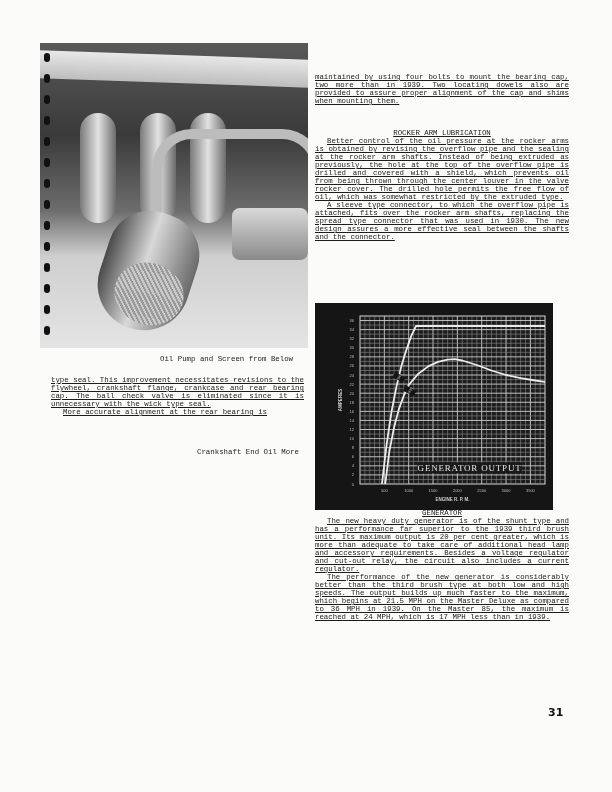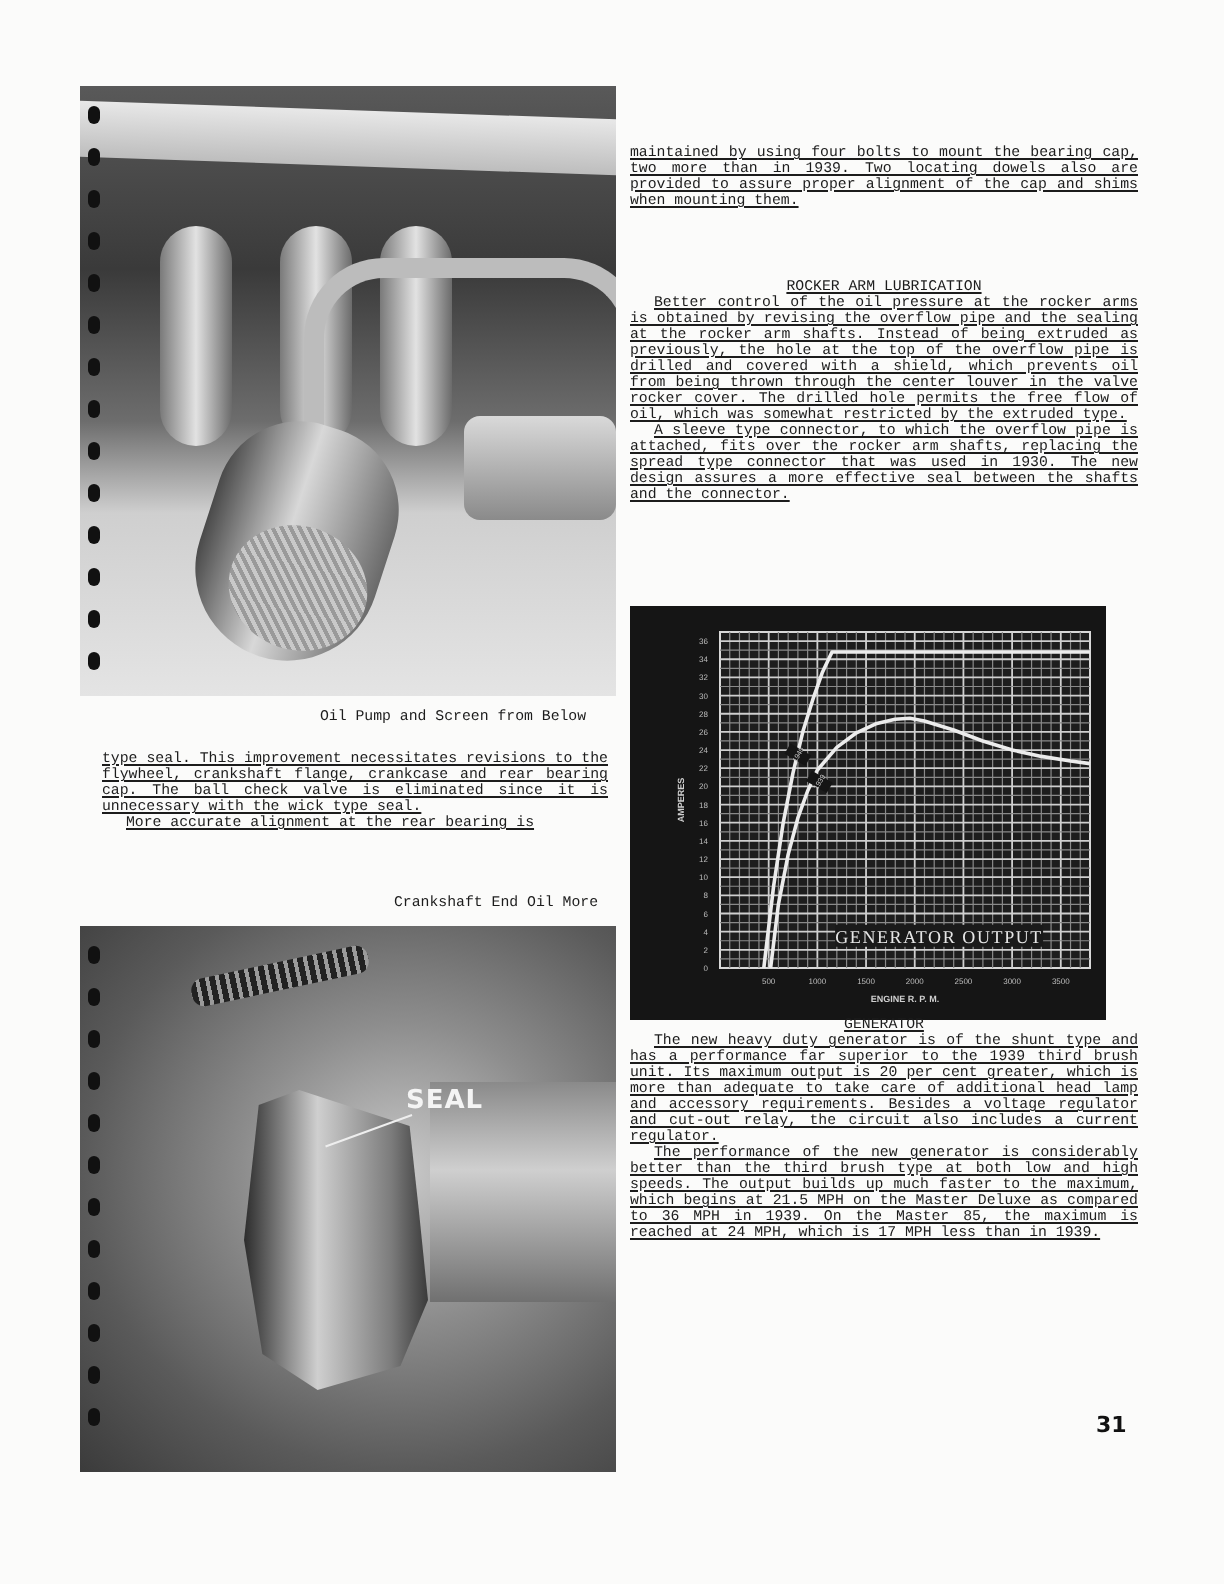--- a/index.html
+++ b/index.html
@@ -31,21 +31,21 @@
   
   .caption { position: absolute; font-size: 7.4px; white-space: nowrap; }
   .cap-oil { left: 160px; top: 355px; }
   .cap-crank { left: 197px; top: 448px; }
 
   .para { position: absolute; font-size: 7.4px; line-height: 8px; text-align: justify; text-decoration: underline; }
   .para p { margin: 0; }
   .para .indent { text-indent: 12px; }
   .left-col { left: 51px; top: 376px; width: 253px; }
   .right-1 { left: 315px; top: 73px; width: 254px; }
-  .right-2 { left: 315px; top: 140px; width: 254px; }
+  .right-2 { left: 315px; top: 129px; width: 254px; }
   .right-3 { left: 315px; top: 509px; width: 254px; }
   .heading { text-align: center; text-indent: 0; }
 
   .page-number { position: absolute; left: 548px; top: 706px; font-family: "DejaVu Sans", sans-serif; font-weight: bold; font-size: 11px; color: #111; }
 
   
   .chart-wrap { position: absolute; left: 315px; top: 303px; width: 238px; height: 207px; background: #151515; }
   .chart-wrap svg { position: absolute; left: 0; top: 0; }
 </style>
 </head>
@@ -82,41 +82,20 @@
 
   <div class="caption cap-oil">Oil Pump and Screen from Below</div>
 
   <div class="para left-col">
     <p>type seal.  This improvement necessitates revisions to the flywheel, crankshaft flange, crankcase and rear bearing cap.  The ball check valve is eliminated since it is unnecessary with the wick type seal.</p>
     <p class="indent">More accurate alignment at the rear bearing is</p>
   </div>
 
   <div class="caption cap-crank">Crankshaft End Oil More</div>
 
-  <div class="photo photo-bottom">
-    <div class="spring"></div>
-    <div class="shaft"></div>
-    <div class="cutaway"></div>
-    <div class="seal-line"></div>
-    <div class="seal-label">SEAL</div>
-    <div class="holes">
-      <div class="hole"></div>
-        <div class="hole"></div>
-        <div class="hole"></div>
-        <div class="hole"></div>
-      <div class="hole"></div>
-        <div class="hole"></div>
-        <div class="hole"></div>
-        <div class="hole"></div>
-      <div class="hole"></div>
-        <div class="hole"></div>
-        <div class="hole"></div>
-        <div class="hole"></div>
-    </div>
-  </div>
 
   <div class="para right-1">
     <p>maintained by using four bolts to mount the bearing cap, two more than in 1939.  Two locating dowels also are provided to assure proper alignment of the cap and shims when mounting them.</p>
   </div>
 
   <div class="para right-2">
     <p class="heading">ROCKER ARM LUBRICATION</p>
     <p class="indent">Better control of the oil pressure at the rocker arms is obtained by revising the overflow pipe and the sealing at the rocker arm shafts.  Instead of being extruded as previously, the hole at the top of the overflow pipe is drilled and covered with a shield, which prevents oil from being thrown through the center louver in the valve rocker cover.  The drilled hole permits the free flow of oil, which was somewhat restricted by the extruded type.</p>
     <p class="indent">A sleeve type connector, to which the overflow pipe is attached, fits over the rocker arm shafts, replacing the spread type connector that was used in 1930.  The new design assures a more effective seal between the shafts and the connector.</p>
   </div>

